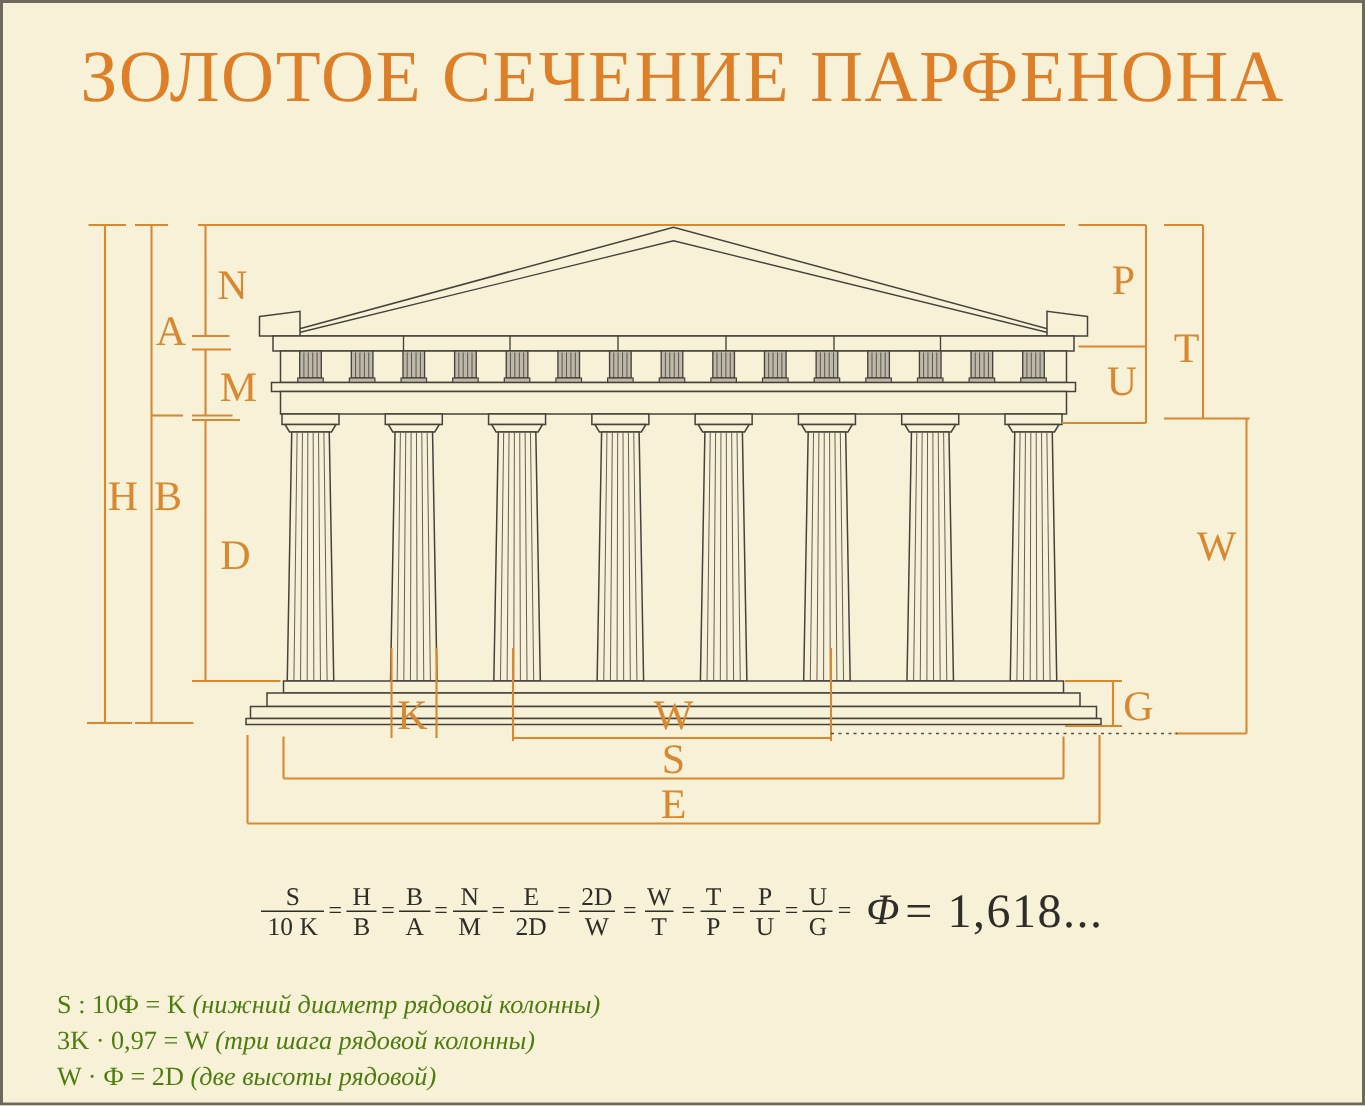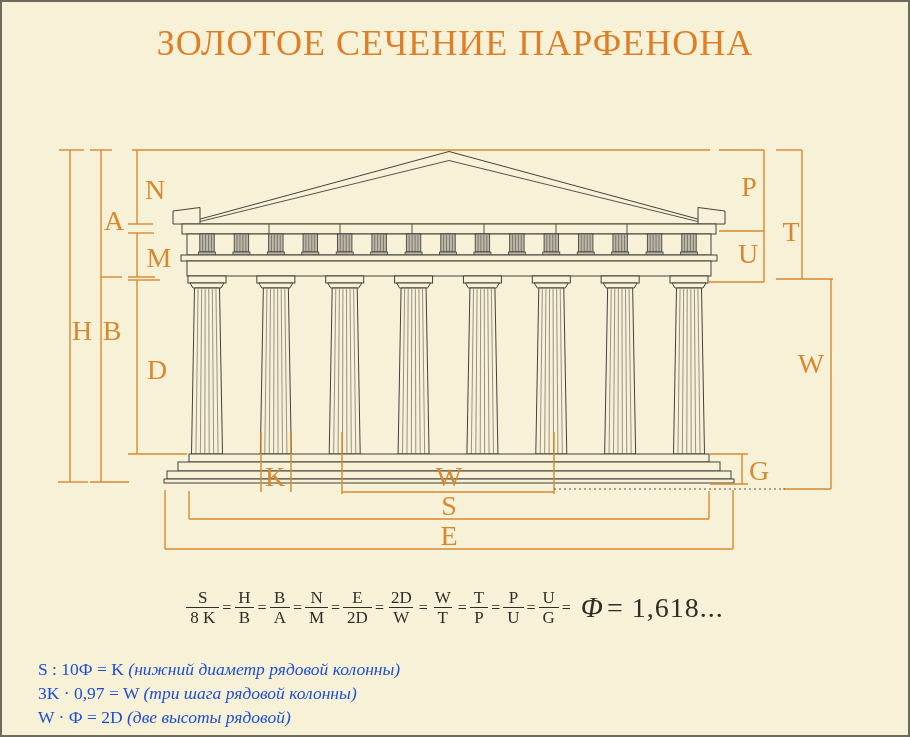--- a/index.html
+++ b/index.html
@@ -8,44 +8,44 @@
     width:910px;height:737px;
     background:#f7f1d8;
     border:2px solid #6e695d;
     box-sizing:border-box;
     overflow:hidden;
     font-family:"Liberation Serif","DejaVu Serif",serif;
   }
   .title{
     position:absolute;top:20px;left:0;right:0;
     margin:0;text-align:center;
-    font-size:36px;font-weight:normal;letter-spacing:1px;
+    font-size:49px;font-weight:normal;letter-spacing:1px;
     color:#de7f28;
     font-family:"Liberation Serif","DejaVu Serif",serif;
   }
   svg.diagram{position:absolute;left:0;top:0;}
   .dim{
     font-family:"Liberation Serif","DejaVu Serif",serif;
     font-size:28px;fill:#d9882f;text-anchor:middle;
   }
   .formula{
     position:absolute;left:0;right:0;top:586px;
     display:flex;justify-content:center;align-items:center;
     color:#2f2d27;
   }
   .frac{display:inline-flex;flex-direction:column;align-items:center;
     font-size:17px;line-height:1.12;}
   .frac .num{padding:0 4px;}
   .frac .den{border-top:1.4px solid #2f2d27;padding:0 4px;}
   .feq{font-size:16px;margin:0 3px;}
   .phi{font-size:29px;font-style:italic;margin-left:7px;}
-  .fval{font-size:28px;margin-left:4px;letter-spacing:1px;text-align:right;}
+  .fval{font-size:32px;margin-left:4px;letter-spacing:1px;text-align:right;}
   .notes{
     position:absolute;left:36px;top:656px;
-    font-size:17.5px;color:#1d4ed8;line-height:1.36;
+    font-size:17.5px;color:#4d7c0f;line-height:1.36;
   }
   .note-desc{font-style:italic;}
 </style>
 </head>
 <body>
 
 <div class="canvas">
 
   <h1 class="title">ЗОЛОТОЕ СЕЧЕНИЕ ПАРФЕНОНА</h1>
 
@@ -289,21 +289,21 @@
       <text class="dim" x="273" y="484">K</text>
       <text class="dim" x="447" y="484">W</text>
       <text class="dim" x="447" y="513">S</text>
       <text class="dim" x="447" y="543">E</text>
     </g>
   </svg>
 
   <div class="formula">
     <span class="frac">
         <span class="num">S</span>
-        <span class="den">8 K</span>
+        <span class="den">10 K</span>
       </span>
     <span class="feq">=</span>
     <span class="frac">
         <span class="num">H</span>
         <span class="den">B</span>
       </span>
     <span class="feq">=</span>
     <span class="frac">
         <span class="num">B</span>
         <span class="den">A</span>

